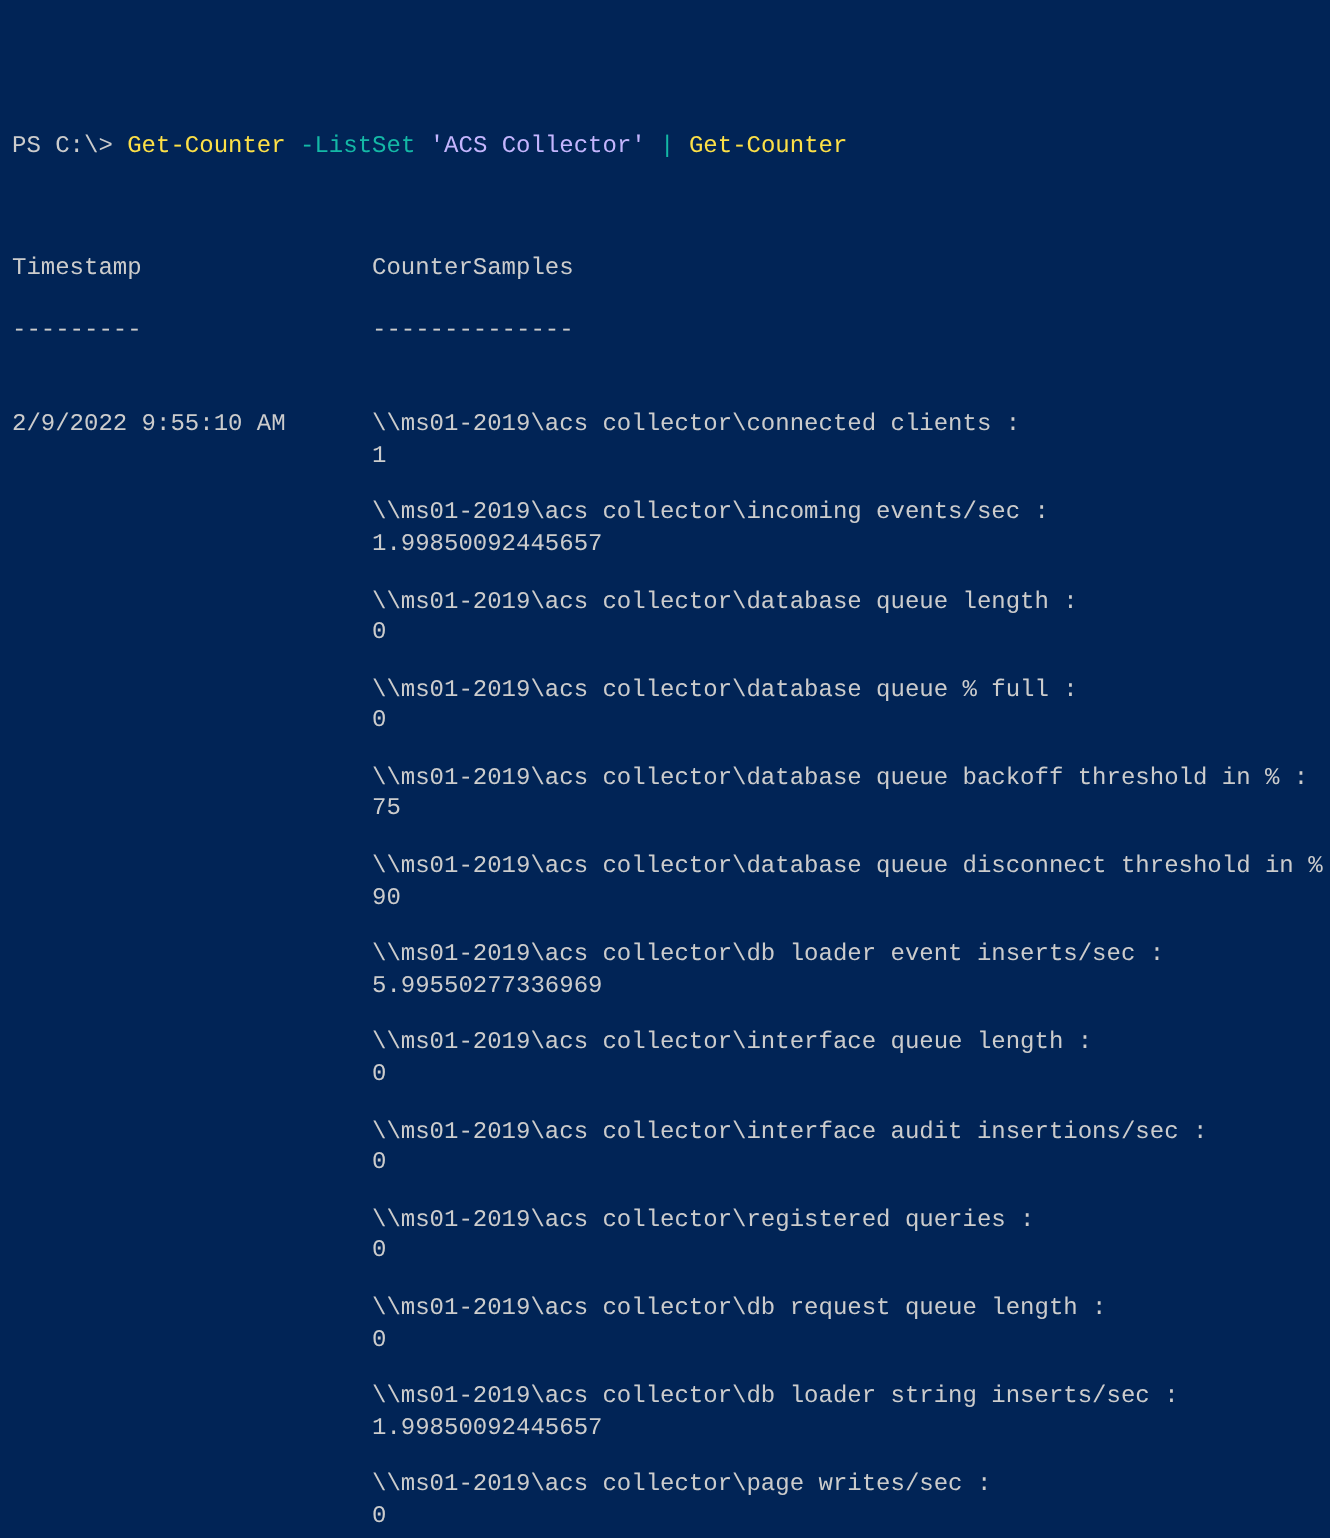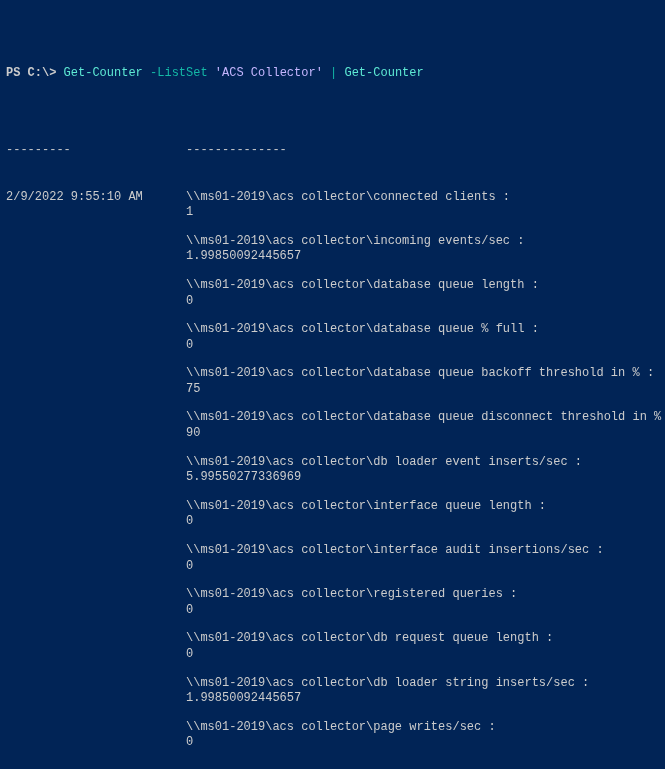--- a/index.html
+++ b/index.html
@@ -9,38 +9,40 @@
       font-family: Consolas, 'Courier New', monospace;
       font-size: 12px;
       line-height: 1.3;
       padding: 4px 6px;
       width: 665px;
       height: 769px;
       overflow: hidden;
       white-space: pre;
     }
     .prompt-line { color: #cccccc; }
-    .ps-prefix { color: #cccccc; font-weight: bold; }
-    .cmd-yellow { color: #5eead4; }
+    .ps-prefix { color: #cccccc; }
+    .cmd-yellow { color: #fde047; }
     .cmd-gray { color: #14b8a6; }
     .cmd-cyan { color: #c4b5fd; }
     .headers { margin-top: 14px; }
     .row { display: flex; align-items: flex-start; }
     .ts-cell { width: 180px; flex-shrink: 0; }
     .cs-cell { flex: 1; }
     .gap { height: 13px; }
   </style>
 </head>
 <body>
 
 
 
 <div class="prompt-line"><span class="ps-prefix">PS C:\&gt; </span><span class="cmd-yellow">Get-Counter</span><span class="cmd-gray"> -ListSet</span><span class="cmd-cyan"> 'ACS Collector'</span><span class="cmd-gray"> | </span><span class="cmd-yellow">Get-Counter</span></div>
 
 <div class="headers row">
+  <div class="ts-cell">Timestamp</div>
+  <div class="cs-cell">CounterSamples</div>
 </div>
 <div class="row">
   <div class="ts-cell">---------</div>
   <div class="cs-cell">--------------</div>
 </div>
 
 <div id="counter-output"><div class="row"><div class="ts-cell">2/9/2022 9:55:10 AM</div><div class="cs-cell"><div>\\ms01-2019\acs collector\connected clients :</div><div>1</div></div></div><div class="gap"></div><div class="row"><div class="ts-cell"></div><div class="cs-cell"><div>\\ms01-2019\acs collector\incoming events/sec :</div><div>1.99850092445657</div></div></div><div class="gap"></div><div class="row"><div class="ts-cell"></div><div class="cs-cell"><div>\\ms01-2019\acs collector\database queue length :</div><div>0</div></div></div><div class="gap"></div><div class="row"><div class="ts-cell"></div><div class="cs-cell"><div>\\ms01-2019\acs collector\database queue % full :</div><div>0</div></div></div><div class="gap"></div><div class="row"><div class="ts-cell"></div><div class="cs-cell"><div>\\ms01-2019\acs collector\database queue backoff threshold in % :</div><div>75</div></div></div><div class="gap"></div><div class="row"><div class="ts-cell"></div><div class="cs-cell"><div>\\ms01-2019\acs collector\database queue disconnect threshold in % :</div><div>90</div></div></div><div class="gap"></div><div class="row"><div class="ts-cell"></div><div class="cs-cell"><div>\\ms01-2019\acs collector\db loader event inserts/sec :</div><div>5.99550277336969</div></div></div><div class="gap"></div><div class="row"><div class="ts-cell"></div><div class="cs-cell"><div>\\ms01-2019\acs collector\interface queue length :</div><div>0</div></div></div><div class="gap"></div><div class="row"><div class="ts-cell"></div><div class="cs-cell"><div>\\ms01-2019\acs collector\interface audit insertions/sec :</div><div>0</div></div></div><div class="gap"></div><div class="row"><div class="ts-cell"></div><div class="cs-cell"><div>\\ms01-2019\acs collector\registered queries :</div><div>0</div></div></div><div class="gap"></div><div class="row"><div class="ts-cell"></div><div class="cs-cell"><div>\\ms01-2019\acs collector\db request queue length :</div><div>0</div></div></div><div class="gap"></div><div class="row"><div class="ts-cell"></div><div class="cs-cell"><div>\\ms01-2019\acs collector\db loader string inserts/sec :</div><div>1.99850092445657</div></div></div><div class="gap"></div><div class="row"><div class="ts-cell"></div><div class="cs-cell"><div>\\ms01-2019\acs collector\page writes/sec :</div><div>0</div></div></div><div class="gap"></div></div>
 
 
 

